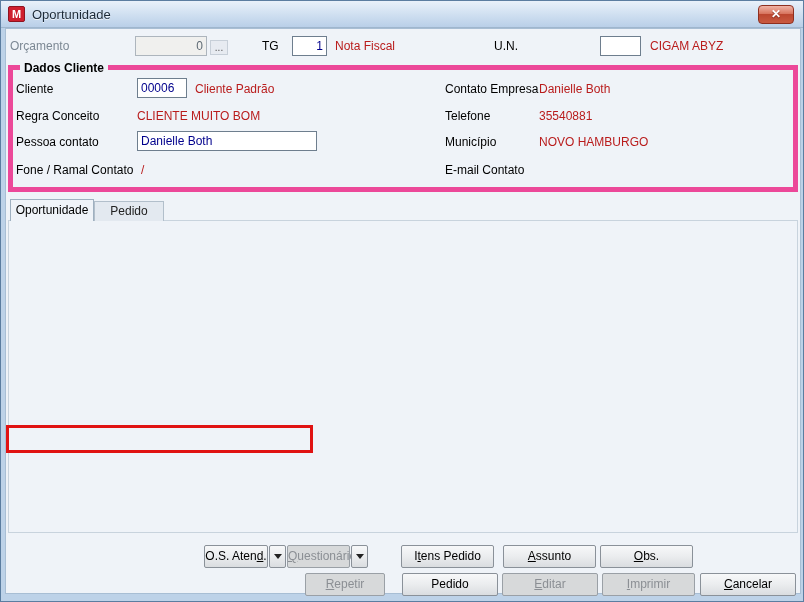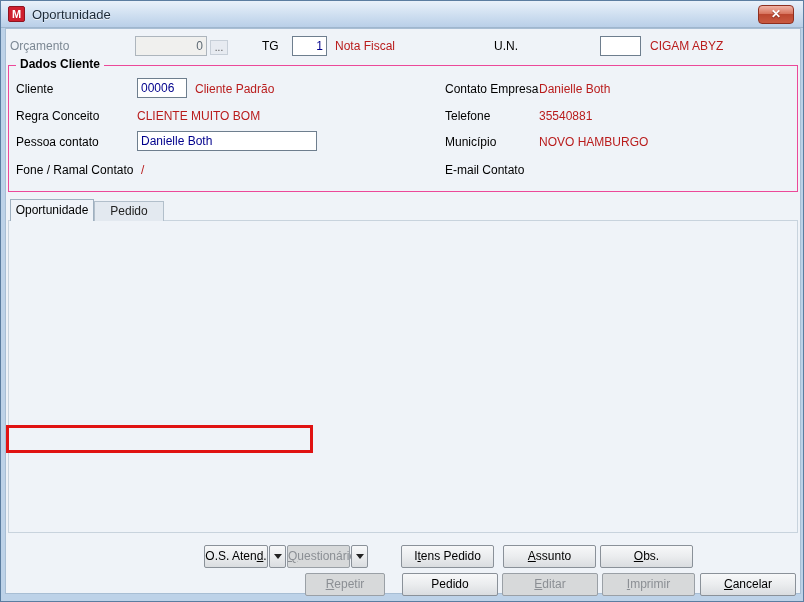--- a/index.html
+++ b/index.html
@@ -27,21 +27,21 @@
   .lbl-r{text-align:right;}
   .desc{position:absolute;height:16px;line-height:16px;font-size:12px;color:#b91c1c;white-space:nowrap;}
   .tb{position:absolute;height:20px;border:1px solid #b4bfc9;background:#fff;color:#00008c;
       font-size:12px;padding:0 3px;outline:none;}
   .b-strong{border-color:#6e7e8e;}
   .ta-r{text-align:right;}
   .inp-dis{background:#f0f0ee;color:#5f6b75;border-color:#adb5bd;text-align:right;}
   .mini-btn{position:absolute;height:15px;border:1px solid #c7cfd8;background:#e7ebf1;
             color:#555;font-size:10px;line-height:11px;text-align:center;cursor:pointer;padding:0;}
   
-  .groupbox{position:absolute;border:1px solid #ec4899;background:transparent;}
+  .groupbox{position:absolute;border:5px solid #ec4899;background:transparent;}
   .groupbox .legend{position:absolute;top:-9px;left:7px;background:#eff3f8;padding:0 4px;
                     font-size:12px;font-weight:bold;color:#000;}
   .tab{position:absolute;font-size:12px;text-align:center;cursor:pointer;z-index:3;}
   .tab-active{background:#eff3f8;border:1px solid #9fb0c0;border-bottom:none;line-height:21px;}
   .tab-inactive{background:#e3e9f0;border:1px solid #b2bfcb;border-bottom:none;line-height:18px;color:#222;}
   .tab-panel{position:absolute;border:1px solid #c8d3dd;background:#eff3f8;z-index:1;}
   
   .combo{position:absolute;height:20px;border:1px solid #8a99a8;
          background:linear-gradient(#f6f7f8,#e2e5e9);font-size:12px;color:#000;
          padding:0 18px 0 4px;line-height:18px;cursor:pointer;}

